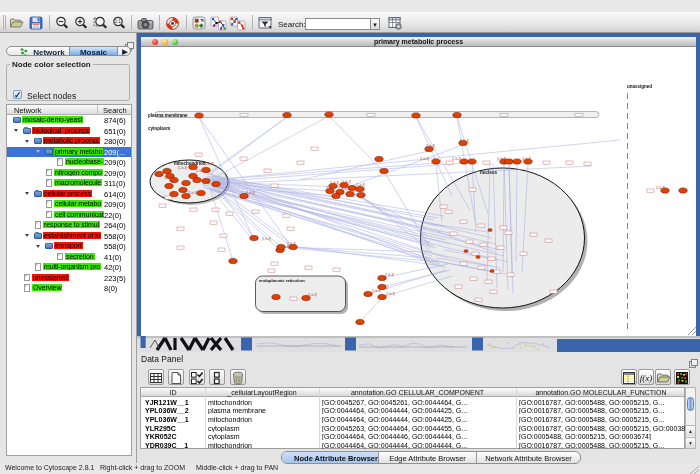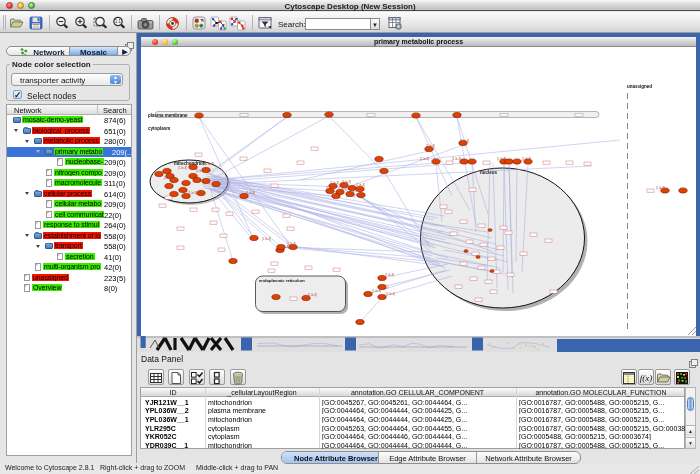--- a/index.html
+++ b/index.html
@@ -50,21 +50,21 @@
 
 #treewrap { left:6px; top:71px; width:126px; height:352px; background:#fff; border:1px solid #9f9f9f; }
 #treehdr { left:0; top:0; width:100%; height:10px; background:linear-gradient(#fbfbfb,#dcdcdc); border-bottom:1px solid #b0b0b0; font-size:7.5px; color:#111; }
 #treehdr .c1 { position:absolute; left:7px; top:1px; }
 #treehdr .c2 { position:absolute; left:96px; top:1px; }
 #treehdr .cb { position:absolute; left:90px; top:0; width:1px; height:10px; background:#c0c0c0; }
 .trow { position:absolute; left:0; width:124px; height:10.5px; font-size:7px; white-space:nowrap; }
 .trow .lbl { position:absolute; top:1px; padding:0 1px; color:#000; overflow:hidden; letter-spacing:-0.1px; }
 .trow .cnt { position:absolute; left:97px; top:1px; color:#000; font-size:7.5px; }
 .trow.sel { background:#3b74d9; }
-.trow.sel .cnt { color:#fff;padding-left:8px; }
+.trow.sel .cnt { color:#fff; }
 .bg-g { background:#3cea00; }
 .bg-r { background:#f51400; }
 .tri { position:absolute; top:3.5px; width:0; height:0; border-left:2.5px solid transparent; border-right:2.5px solid transparent; border-top:3.5px solid #444; }
 .trow.sel .tri { border-top-color:#caa; }
 .fold { position:absolute; top:2px; width:8px; height:6px; background:linear-gradient(#7aa7d8,#4a7cb4); border:0.5px solid #2d5c94; border-radius:1px; }
 .fold:before { content:""; position:absolute; left:0px; top:-1.5px; width:4px; height:1.5px; background:#4a7cb4; border-radius:1px 1px 0 0; }
 .file { position:absolute; top:1px; width:5.5px; height:7.5px; background:linear-gradient(135deg,#ccc 1.5px,#fff 1.5px); border:0.6px solid #999; }
 
 
 #desktop { left:137px; top:33px; width:563px; height:320px; background:#c6c6c6; }
@@ -95,26 +95,20 @@
 
 #btabs { left:281px; top:451px; width:300px; height:13px; border:1px solid #8f8f8f; border-radius:6px; background:linear-gradient(#fdfdfd,#e2e2e2); font-size:7.5px; overflow:hidden; }
 #btabs .t { position:absolute; top:0; height:100%; padding-top:2px; text-align:center; color:#111; }
 
 #status { left:0; top:464px; width:700px; height:10px; font-size:7px; color:#222; }
 </style>
 </head>
 <body>
 <div id="app">
 
-  <div id="titlebar" class="abs">
-    <div class="abs tl r"></div>
-      <div class="abs tl y"></div>
-      <div class="abs tl g"></div>
-    <div class="abs title">Cytoscape Desktop (New Session)</div>
-  </div>
 
   <div id="toolbar" class="abs">
     <div class="abs tsep" style="left:3px"></div>
     <div class="abs tsep" style="left:5px"></div>
     <div class="abs ticon" id="ic-open" style="left:9px"><svg width="15" height="14" viewBox="0 0 15 14">
           <path d="M1.5 11 L1.5 4 Q1.5 3 2.5 3 L5 3 L6 4.2 L11 4.2 Q12 4.2 12 5.2 L12 6" fill="#d8d89a" stroke="#666" stroke-width="0.8"></path>
           <path d="M1.5 11 L4 6 L14 6 L11.5 11 Z" fill="#cfcf8a" stroke="#666" stroke-width="0.8"></path>
         </svg></div>
     <div class="abs ticon" id="ic-save" style="left:29px"><svg width="14" height="14" viewBox="0 0 14 14">
           <rect x="1" y="1" width="12" height="12" rx="1.5" fill="#3f6fc4" stroke="#27509b" stroke-width="0.8"></rect>
@@ -228,21 +222,20 @@
             <circle cx="6" cy="3" r="1.3" fill="#2a2"></circle>
             <circle cx="2.5" cy="5" r="1.3" fill="#383"></circle>
             <circle cx="5.5" cy="7.5" r="1.3" fill="#2a2"></circle>
             <path d="M2 1.5 L6 3 L2.5 5 L5.5 7.5" stroke="#494" stroke-width="0.6" fill="none"></path>
           </svg><span>Network</span></div>
       <div class="t" id="tab-mosaic">Mosaic</div>
       <div class="t" id="tab-arrow">▶</div>
     </div>
     <div class="abs" id="grpbox"></div>
     <div class="abs" id="grplbl">Node color selection</div>
-    <div class="abs" id="combo">transporter activity<div class="spin">▲<br>▼</div></div>
     <div class="abs" id="chk">✓</div>
     <div class="abs" id="chklbl">Select nodes</div>
     <div class="abs" id="treewrap">
       <div class="abs" id="treehdr">
           <span class="c1">Network</span>
           <span class="c2">Search</span>
           <span class="cb"></span>
         </div>
       <div id="treerows">
       <div class="trow" style="top:10.0px">

